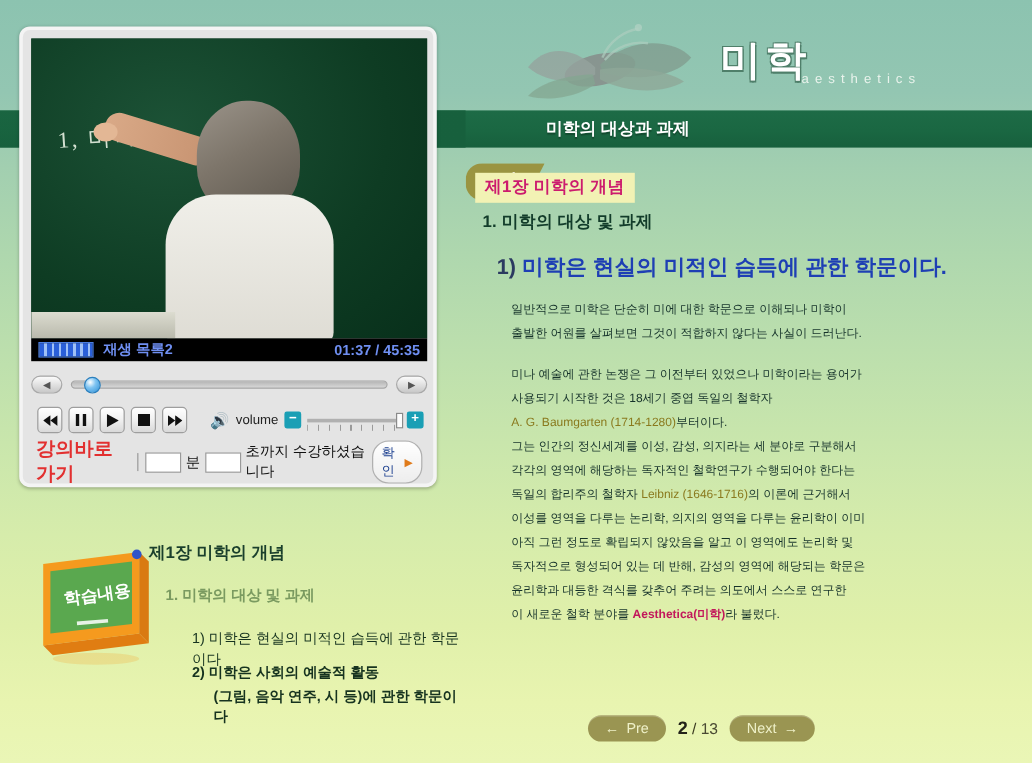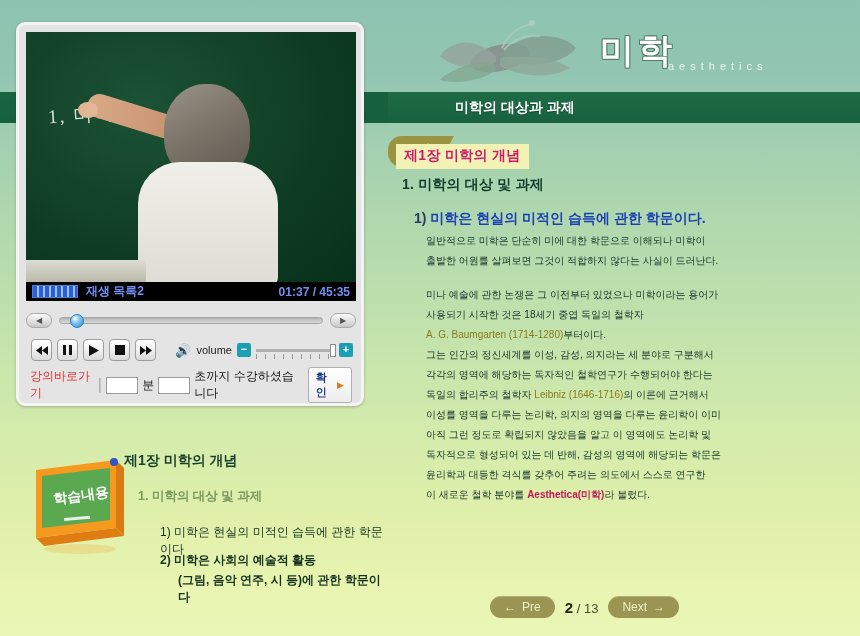--- a/index.html
+++ b/index.html
@@ -73,22 +73,22 @@
   .content {
     position: absolute; left: 396px; top: 176px;
     width: 450px;
   }
   .sec-head {
     font-size: 14px; font-weight: bold; color: #123c2a;
     margin-left: 6px; margin-bottom: 16px;
     letter-spacing: .2px;
   }
   .item1 {
-    font-size: 14px; font-weight: bold; color: #1e3fb4;
-    margin-left: 18px; margin-bottom: 3px;
+    font-size: 18px; font-weight: bold; color: #1e3fb4;
+    margin-left: 18px; margin-bottom: 15px;
   }
   .item1 .num { color:#2b3a60; font-weight:bold; }
   .para {
     margin-left: 30px; color: #15322a; font-size: 10px;
     line-height: 20px;
   }
   .para-gap { margin-top: 14px; }
   .hl-olive { color: #8a7a1e; }
   .hl-magenta { color: #c2185b; font-weight: bold; }
 
@@ -204,31 +204,31 @@
   .vol-ticks {
     position:absolute; left:0; top:5px; width:78px; height:5px;
     background: repeating-linear-gradient(90deg,#9a9a9a 0 1px, transparent 1px 9px);
   }
 
   
   .vbottom {
     position:absolute; left:7px; top:346px; width:330px; height:28px;
     display:flex; align-items:center; gap:4px; padding:0 4px;
   }
-  .golink { color:#e23030; font-size:12px; font-weight:normal; }
+  .golink { color:#e23030; font-size:16px; font-weight:bold; }
   .vsep { color:#aaa; }
   .minbox, .secbox {
     width:36px; height:17px; background:#fff; border:1px solid #9a9a9a;
   }
   .unit { font-size:12px; color:#111; }
   .confirm-btn {
     margin-left:auto;
     background: linear-gradient(180deg,#ffffff,#ededed);
-    border:1px solid #b0b0b0; border-radius:3px;
-    padding:2px 7px; font-size:11px; color:#1b3f8f; font-weight:bold;
+    border:1px solid #b0b0b0; border-radius:14px;
+    padding:2px 7px; font-size:11px; color:#1b3f8f; font-weight:normal;
     display:flex; align-items:center; gap:3px;
   }
   .confirm-btn .arr { color:#e07b1b; font-size:9px; }
 
   
   .summary { position:absolute; left:28px; top:450px; width:360px; }
   .board-icon { position:absolute; left:0; top:6px; width:104px; height:100px; }
   .sum-title {
     position:absolute; left:96px; top:2px;
     font-size:14px; font-weight:bold; color:#1a3f2c;

